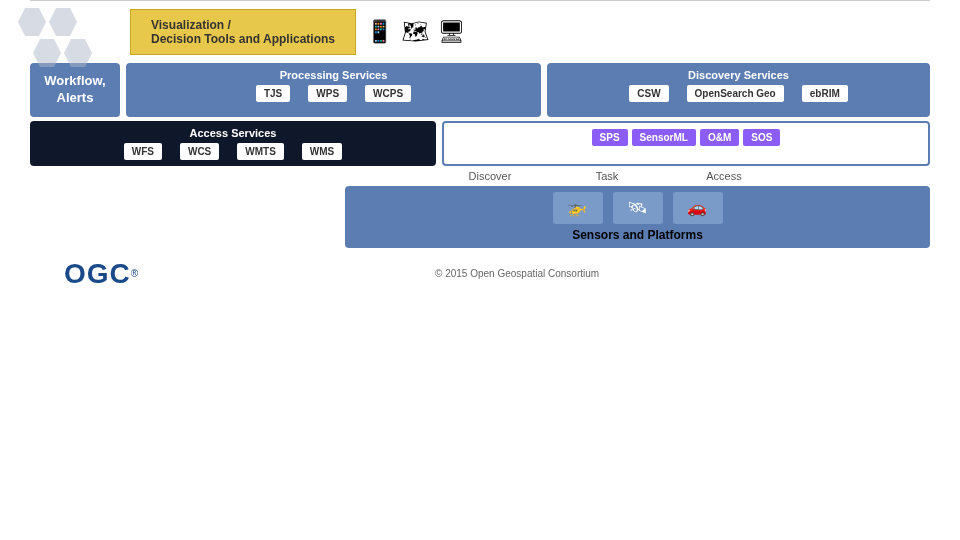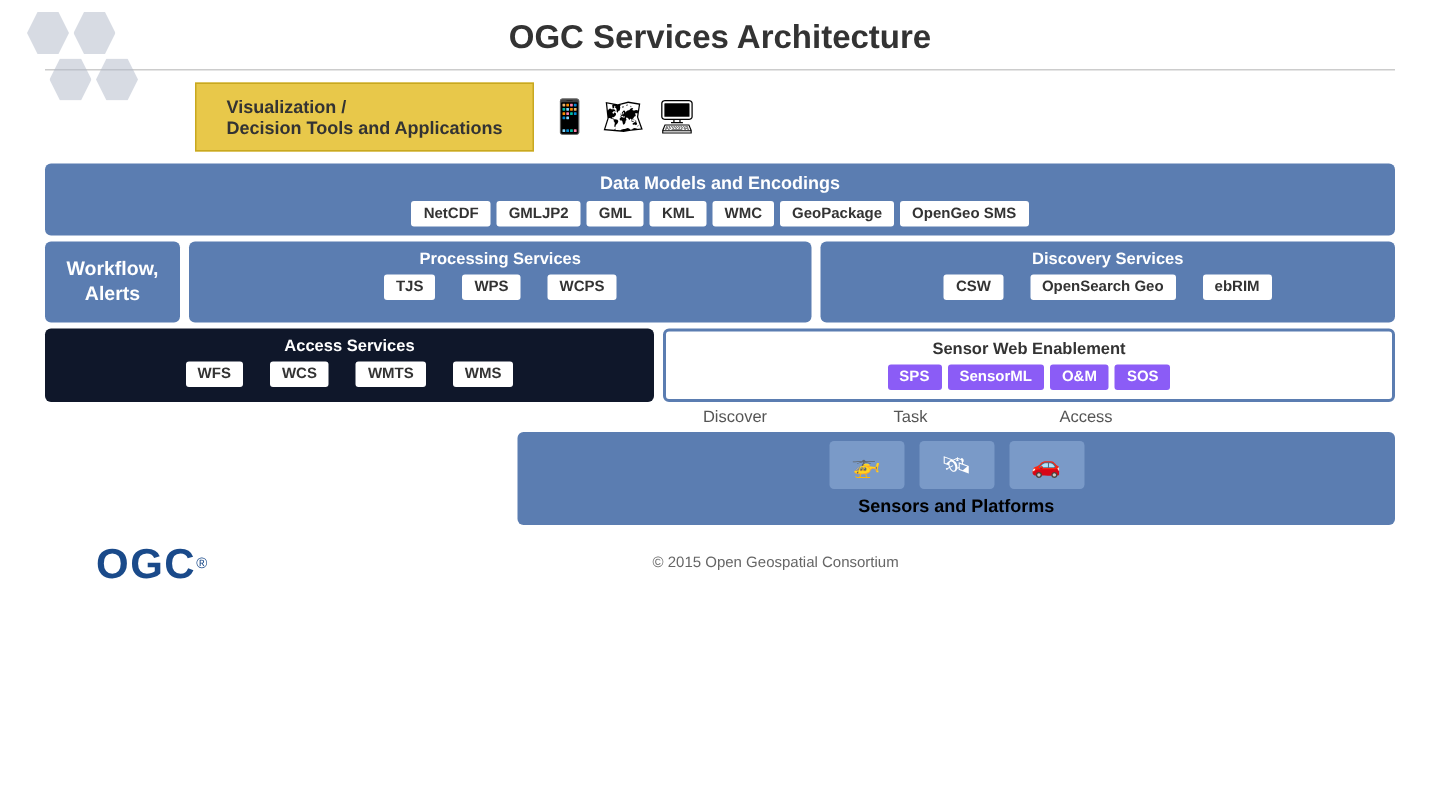--- a/index.html
+++ b/index.html
@@ -293,50 +293,37 @@
         <div class="hex"></div>
         <div class="hex"></div>
       </div>
       <div style="display:flex; gap:3px; margin-left:15px;">
         <div class="hex"></div>
         <div class="hex"></div>
       </div>
     </div>
   </div>
 
-  <div class="page-title">OGC Services Architecture</div>
   <div class="title-line"></div>
 
   <div class="main">
 
     <div class="viz-row">
       <div style="width:90px;"></div>
       <div class="viz-box">
         <span>Visualization /</span><br>
         <span>Decision Tools and Applications</span>
       </div>
       <div class="device-icons">
         <span class="device-icon">📱</span>
         <span class="device-icon">🗺</span>
         <span class="device-icon">🖥</span>
       </div>
     </div>
 
-    <div class="data-models-band">
-      <div class="band-title">Data Models and Encodings</div>
-      <div class="band-items">
-        <div class="band-item">NetCDF</div>
-        <div class="band-item">GMLJP2</div>
-        <div class="band-item">GML</div>
-        <div class="band-item">KML</div>
-        <div class="band-item">WMC</div>
-        <div class="band-item">GeoPackage</div>
-        <div class="band-item">OpenGeo SMS</div>
-      </div>
-    </div>
 
     <div class="middle-row">
       <div class="workflow-box">
         <span>Workflow,<br>Alerts</span>
       </div>
       <div class="processing-block">
         <div class="block-title">Processing Services</div>
         <div class="block-items">
           <div class="block-item">TJS</div>
           <div class="block-item">WPS</div>
@@ -357,21 +344,20 @@
       <div class="access-block">
         <div class="block-title">Access Services</div>
         <div class="block-items">
           <div class="block-item">WFS</div>
           <div class="block-item">WCS</div>
           <div class="block-item">WMTS</div>
           <div class="block-item">WMS</div>
         </div>
       </div>
       <div class="sensor-block">
-        <div class="sensor-title">Sensor Web Enablement</div>
         <div class="sensor-items">
           <div class="sensor-item">SPS</div>
           <div class="sensor-item">SensorML</div>
           <div class="sensor-item">O&amp;M</div>
           <div class="sensor-item">SOS</div>
         </div>
       </div>
     </div>
 
     <div style="display:flex; width:100%; padding-left: 430px; gap:57px;">

